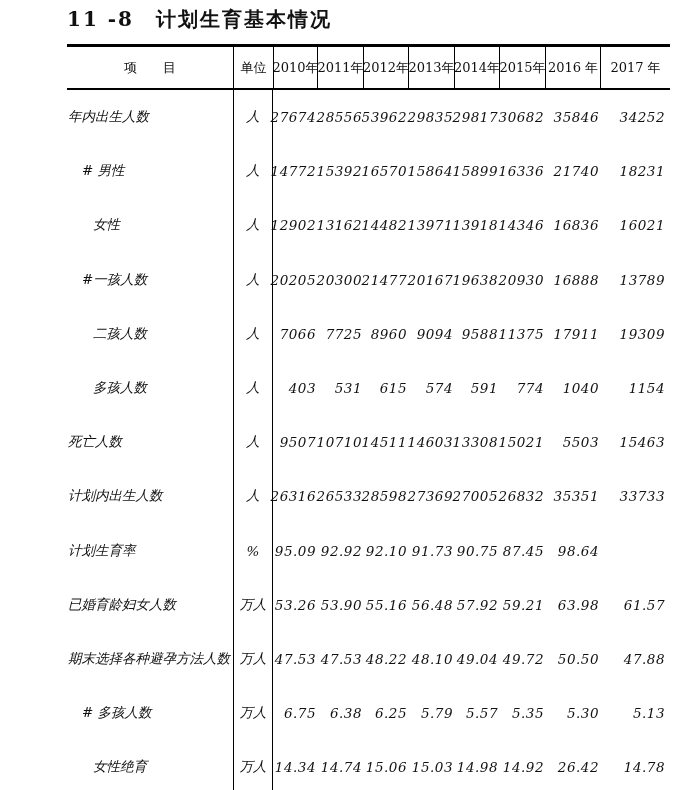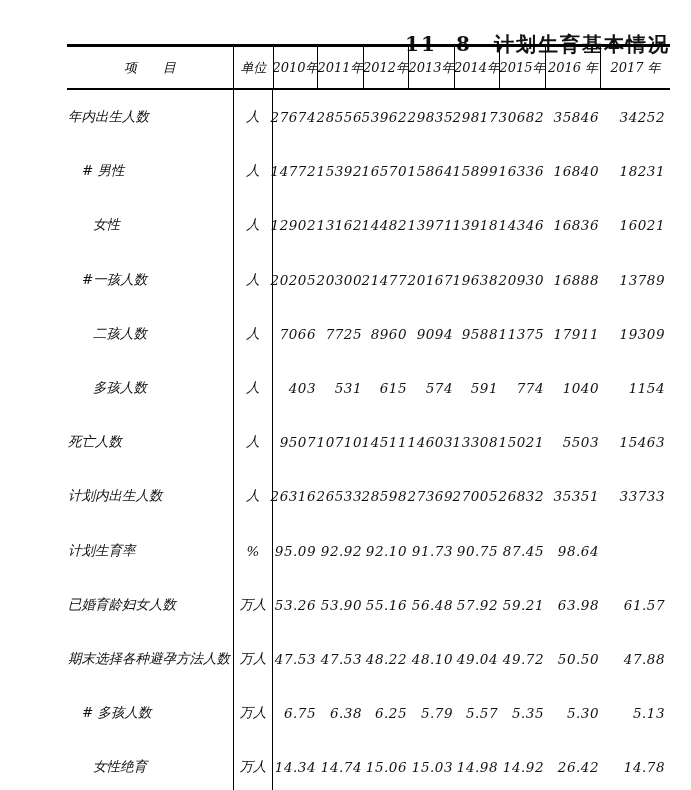--- a/index.html
+++ b/index.html
@@ -7,40 +7,38 @@
     width:691px;height:790px;
     background:#ffffff;
     color:#111;
     font-family:"DejaVu Serif","Liberation Serif",serif;
     position:relative;
     overflow:hidden;
   }
   .title{
     position:absolute;
     left:67px;top:6px;width:603px;
-    text-align:right;
+    text-align:left;
     font-size:20px;
     font-weight:bold;
     letter-spacing:2px;
     white-space:pre;
-    margin-top:25px;
   }
   .table{
     position:absolute;
     left:67px;top:44px;width:603px;
     border-top:3px solid #000;
   }
   .grid-row{
     display:grid;
     grid-template-columns:166px 40px 44px 46px 45px 46px 45px 46px 55px 70px;
   }
   .header-row{
     height:41px;
     border-bottom:2px solid #000;
-    font-style:italic;
   }
   .header-cell{
     display:flex;align-items:center;justify-content:center;
     font-size:13px;
     white-space:pre;
     overflow:hidden;
   }
   .header-cell + .header-cell{
     border-left:1px solid #000;
     text-align:right;
@@ -103,21 +101,21 @@
       </div>
       <div class="grid-row body-row">
         <div class="cell item-cell indent-1"># 男性</div>
         <div class="cell unit-cell">人</div>
         <div class="cell value-cell">14772</div>
         <div class="cell value-cell">15392</div>
         <div class="cell value-cell">16570</div>
         <div class="cell value-cell">15864</div>
         <div class="cell value-cell">15899</div>
         <div class="cell value-cell">16336</div>
-        <div class="cell value-cell">16840</div>
+        <div class="cell value-cell">21740</div>
         <div class="cell value-cell last">18231</div>
       </div>
       <div class="grid-row body-row">
         <div class="cell item-cell indent-2">女性</div>
         <div class="cell unit-cell">人</div>
         <div class="cell value-cell">12902</div>
         <div class="cell value-cell">13162</div>
         <div class="cell value-cell">14482</div>
         <div class="cell value-cell">13971</div>
         <div class="cell value-cell">13918</div>

